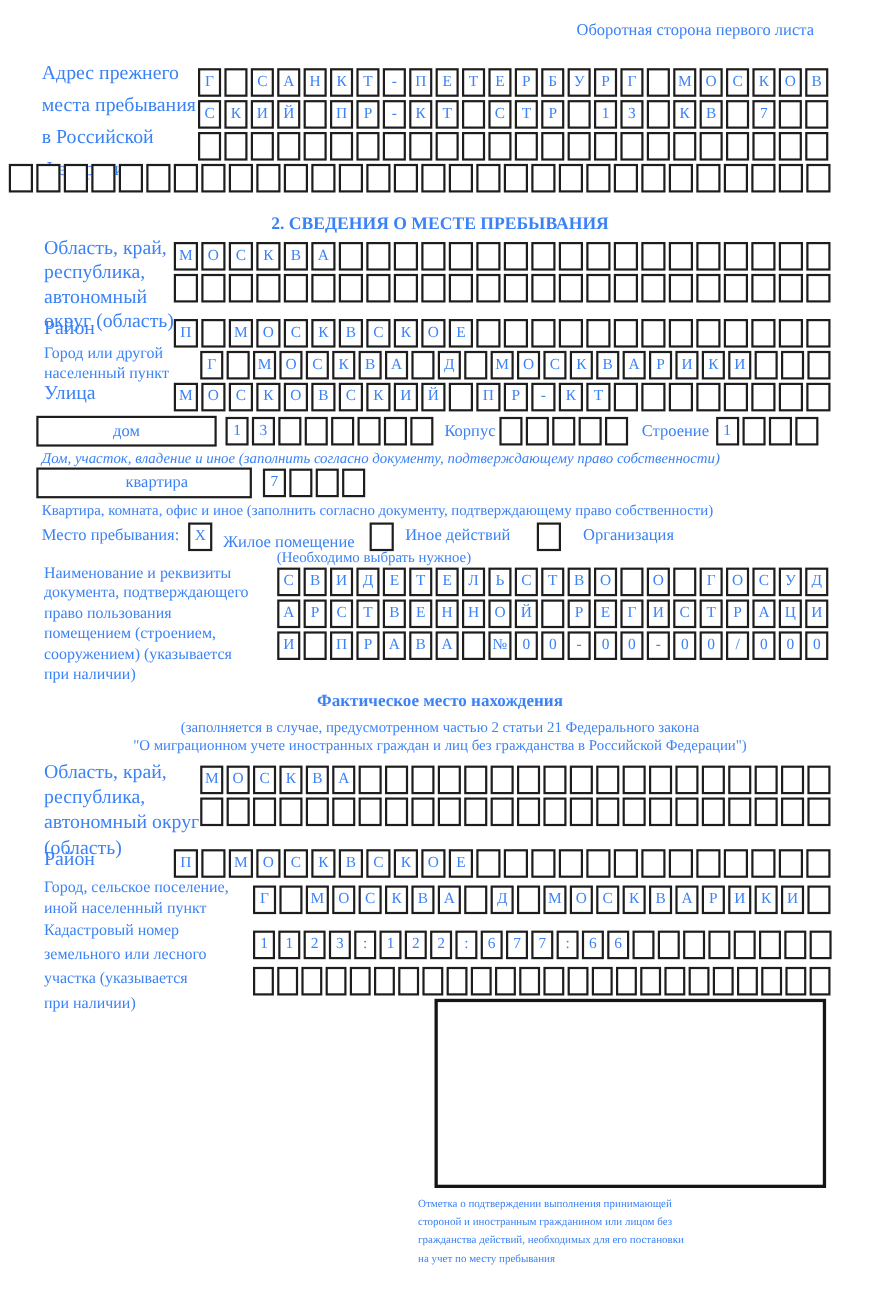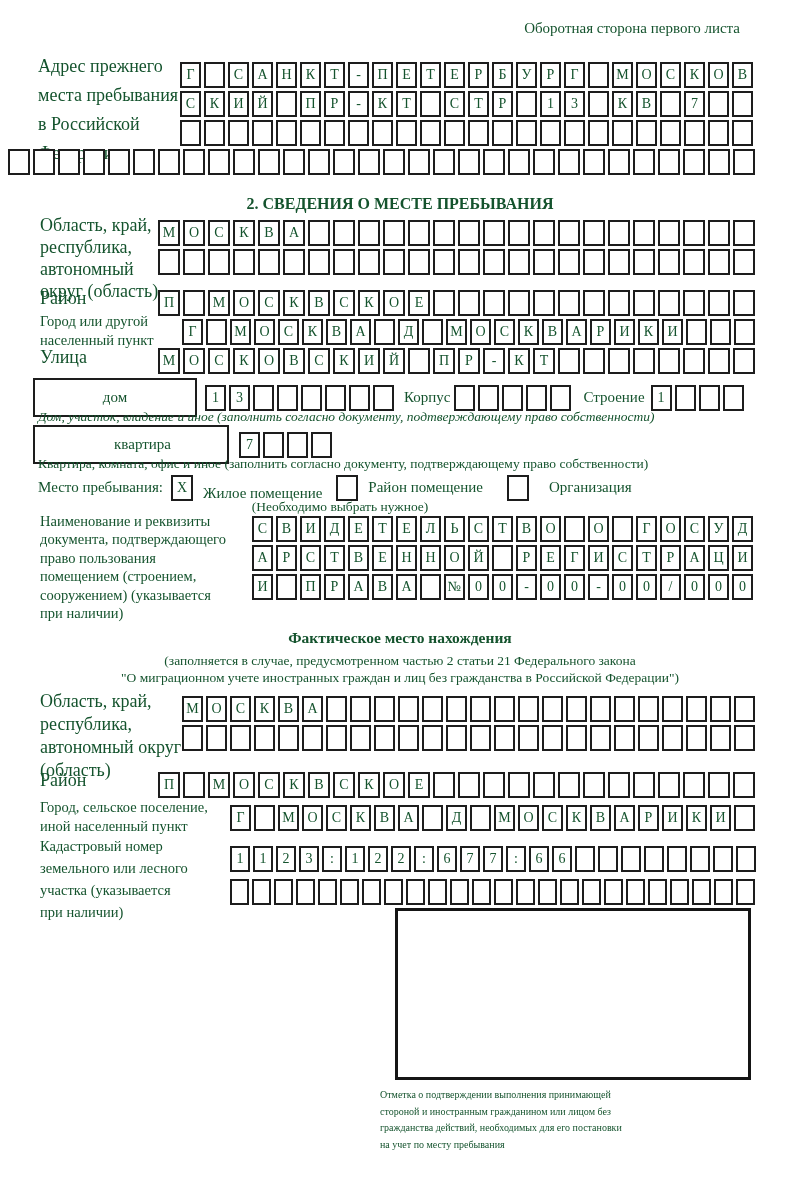--- a/index.html
+++ b/index.html
@@ -1,31 +1,31 @@
 <!DOCTYPE html>
 <html><head>
 <meta charset="utf-8">
 <style>
   html,body{margin:0;padding:0;background:#fff;}
   .page{position:relative;width:800px;height:1180px;background:#ffffff;
-        font-family:"Liberation Serif",serif;color:#14532d;overflow:hidden;}
+        font-family:"Liberation Serif",serif;color:#3b82f6;overflow:hidden;}
   .abs{position:absolute;}
   .lbl{position:absolute;font-size:18px;line-height:29px;white-space:pre-line;}
   .lbl.sm{font-size:14.5px;}
   .note{position:absolute;font-size:13.5px;}
   .center{left:0;width:800px;text-align:center;}
   .h2{position:absolute;font-weight:bold;font-size:16px;}
   .h3{position:absolute;font-weight:bold;font-size:15.5px;}
   .grid{position:absolute;display:flex;gap:3px;}
   .grid.inline{position:static;}
   .cell{flex:0 0 auto;width:var(--cw,21px);height:26px;border:2px solid #1d1d1d;
         box-sizing:border-box;display:flex;align-items:center;justify-content:center;
         font-size:14px;background:#fff;}
   .frow{position:absolute;display:flex;align-items:center;}
-  .widebox{border:2px solid #1d1d1d;box-sizing:border-box;height:39px;
+  .widebox{border:2px solid #1d1d1d;box-sizing:border-box;height:28px;
            display:flex;align-items:center;justify-content:center;font-size:15px;background:#fff;font-family:Liberation Serif, serif;}
   .inlbl{font-size:15px;white-space:nowrap;}
   .cb{width:22px;}
   .title{position:absolute;font-size:15px;}
   .stamp-box{position:absolute;border:3px solid #151515;box-sizing:border-box;background:#fff;}
   .caption{position:absolute;font-size:10px;line-height:16.5px;text-align:left;}
 </style>
 </head>
 <body>
 
@@ -331,21 +331,21 @@
         <span class="cell"></span>
       </div>
   </div>
   <div class="note" style="left:38px;top:456px;">Квартира, комната, офис и иное (заполнить согласно документу, подтверждающему право собственности)</div>
 
   <div class="frow" style="left:38px;top:473px;">
     <span class="inlbl">Место пребывания:</span>
     <span class="cell cb" style="margin-left:8px;">X</span>
     <span class="inlbl" style="margin-left:10px;margin-top:12px;">Жилое помещение</span>
     <span class="cell cb" style="margin-left:14px;"></span>
-    <span class="inlbl" style="margin-left:10px;">Район помещение</span>
+    <span class="inlbl" style="margin-left:10px;">Иное действий</span>
     <span class="cell cb" style="margin-left:24px;"></span>
     <span class="inlbl" style="margin-left:20px;">Организация</span>
   </div>
   <div class="note abs" style="left:150px;top:499px;width:380px;text-align:center;">(Необходимо выбрать нужное)</div>
 
   <div class="lbl sm" style="left:40px;top:512px;line-height:18.4px;">Наименование и реквизиты
 документа, подтверждающего
 право пользования
 помещением (строением,
 сооружением) (указывается

